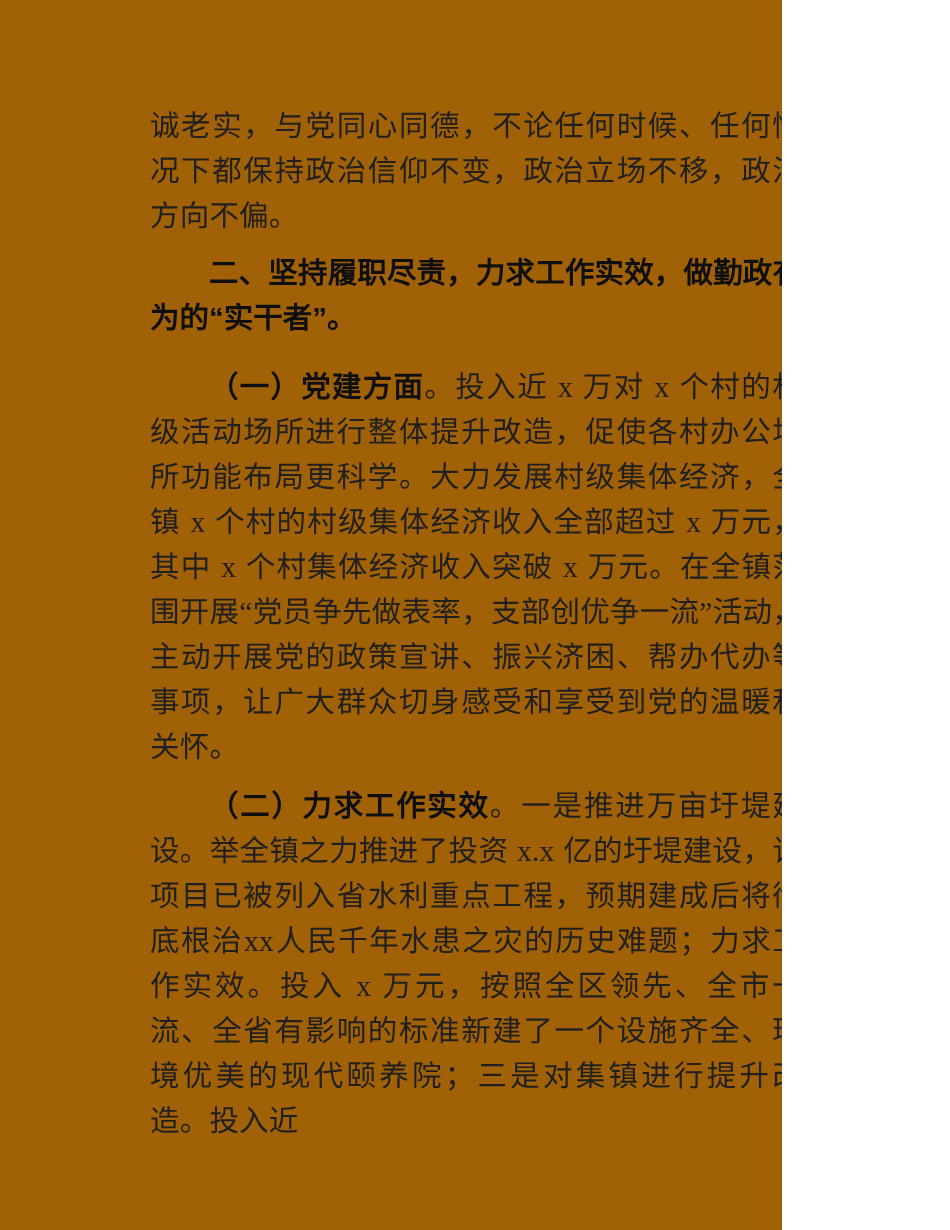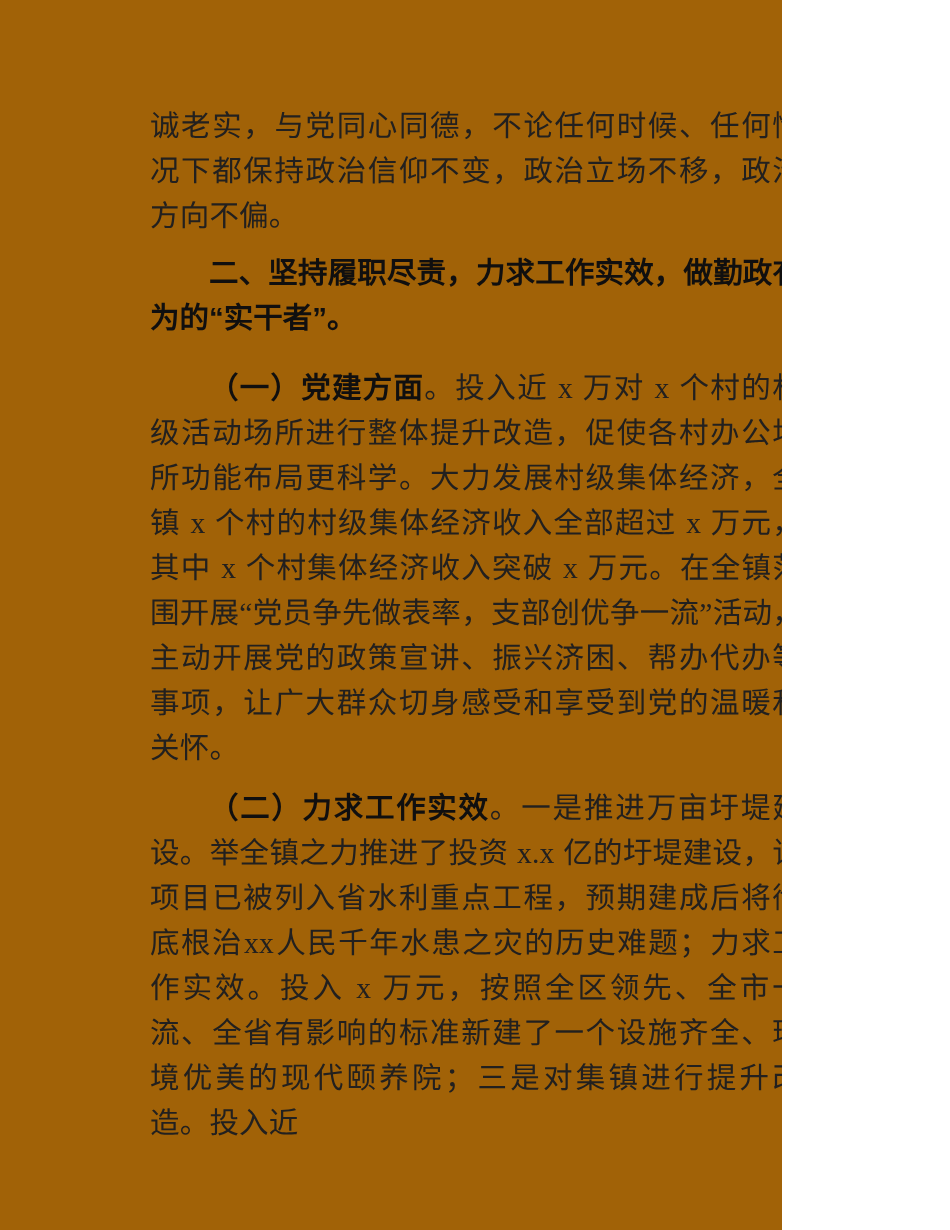--- a/index.html
+++ b/index.html
@@ -53,21 +53,21 @@
     font-weight: bold;
     margin: 0;
     text-indent: 59px;
     text-align: justify;
     text-justify: inter-character;
     word-break: break-all;
   }
 
   
   .lead {
-    font-family: Liberation Sans, sans-serif;
+    font-family: Liberation Serif, serif;
     font-weight: bold;
     color: #100f0f;
     letter-spacing: 0;
   }
 
   
   .num {
     font-family: "Liberation Serif", "DejaVu Serif", serif;
     font-style: normal;
     padding: 0 1px;

